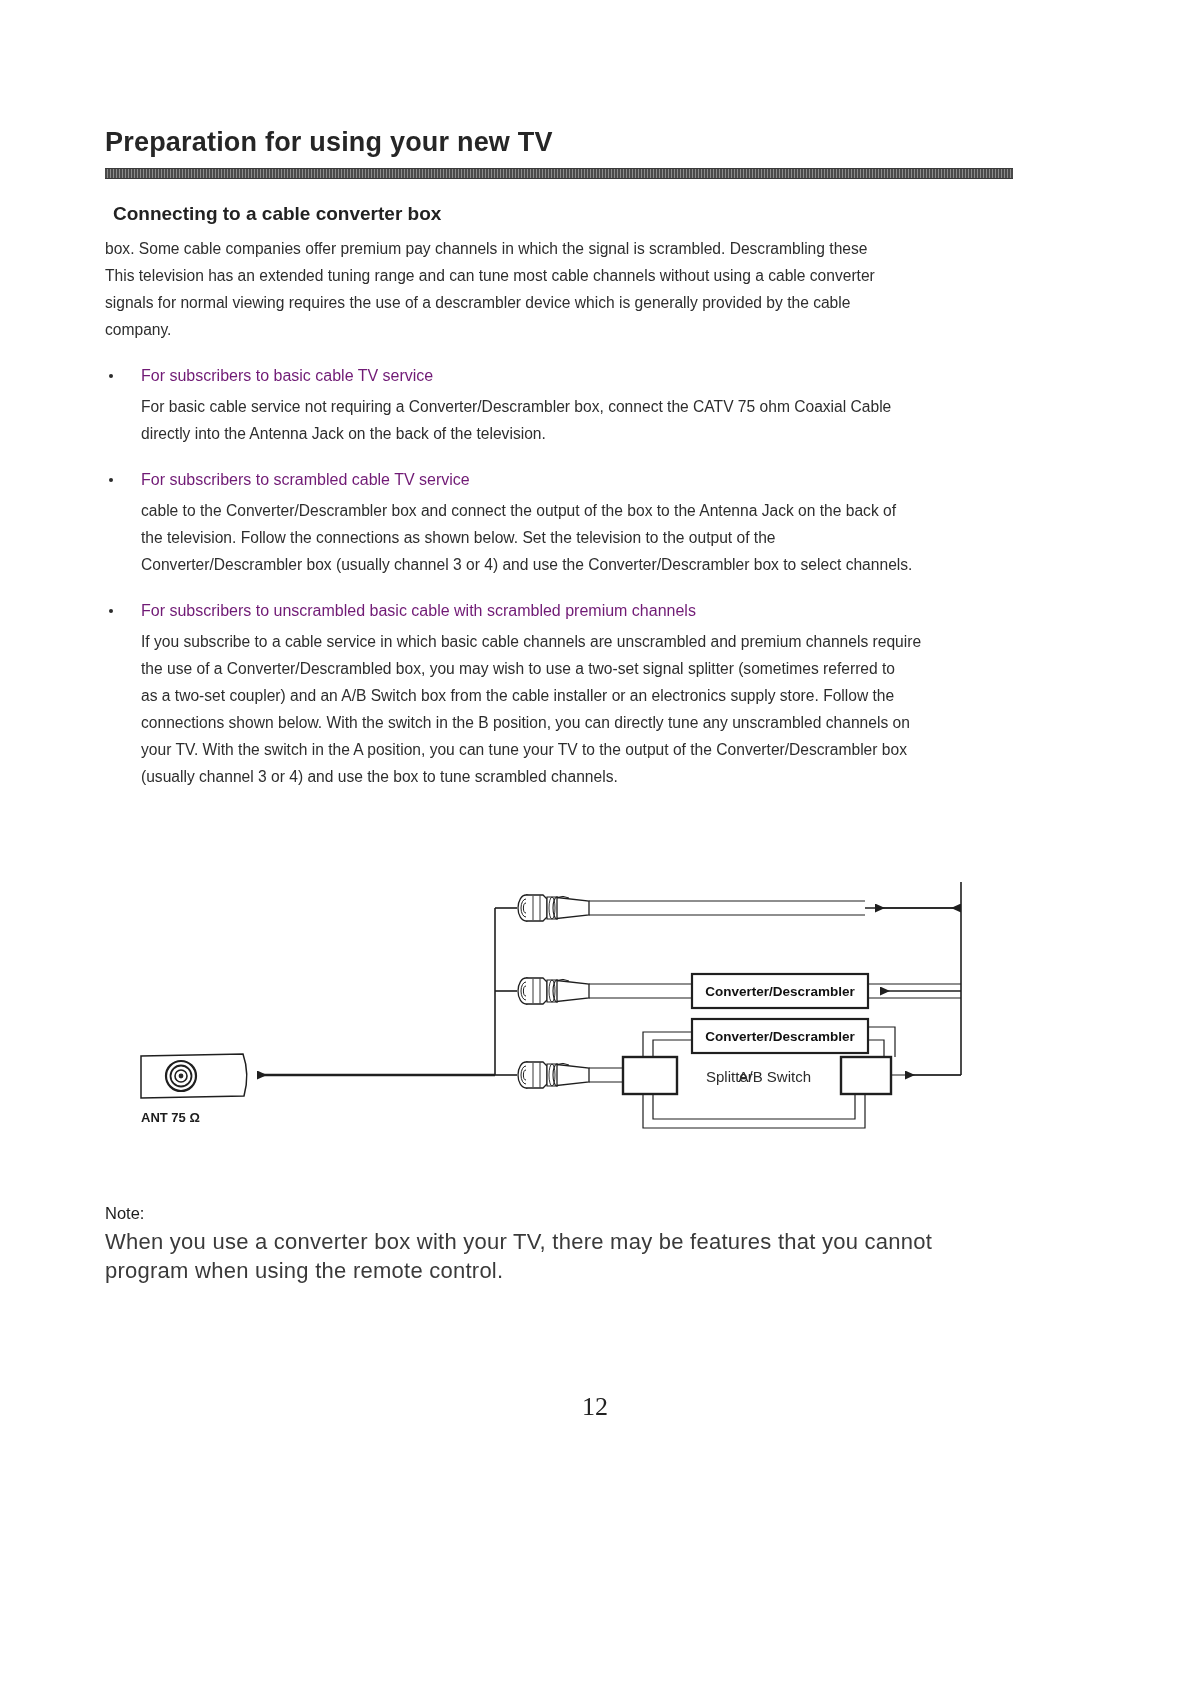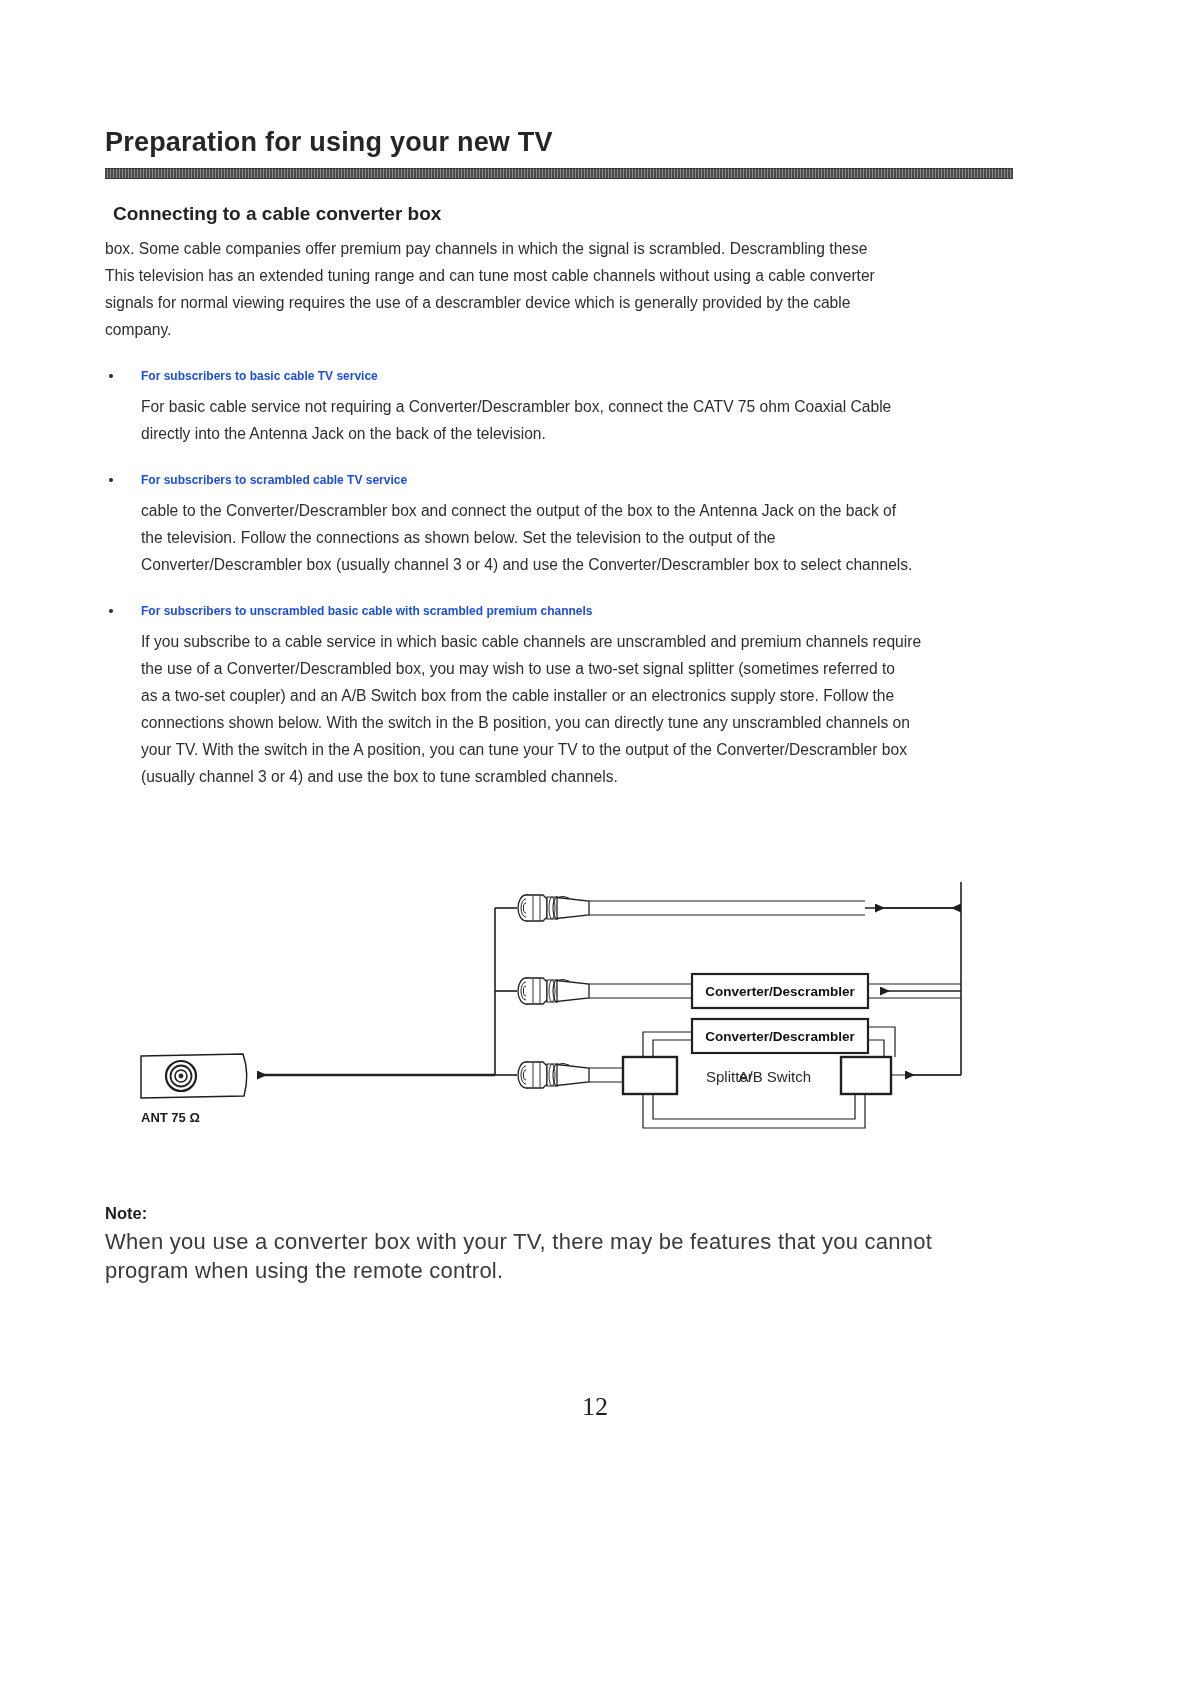--- a/index.html
+++ b/index.html
@@ -74,23 +74,23 @@
   .bullet-dot {
     position: absolute;
     left: 4px;
     top: 9px;
     width: 4px;
     height: 4px;
     background: #2b2b2b;
     border-radius: 50%;
   }
   .bullet-title {
-    font-size: 12px;
-    font-weight: bold;
-    color: #1d4ed8;
+    font-size: 16px;
+    font-weight: normal;
+    color: #701a75;
     margin: 0 0 6px 0;
     line-height: 22px;
   }
   .bullet-body {
     font-size: 15.6px;
     line-height: 27px;
     color: #2e2e2e;
     margin: 0;
   }
   .bullet-body .ln { display: block; }
@@ -101,21 +101,21 @@
     margin-top: 70px;
     height: 300px;
     width: 908px;
   }
   .diagram-wrap svg { display: block; }
 
   
   .note-wrap { margin-top: 44px; }
   .note-label {
     font-size: 16.5px;
-    font-weight: bold;
+    font-weight: normal;
     color: #1d1d1d;
     margin: 0 0 4px 0;
   }
   .note-body {
     font-size: 22px;
     line-height: 29px;
     color: #3a3a3a;
     margin: 0;
     letter-spacing: 0.25px;
   }

